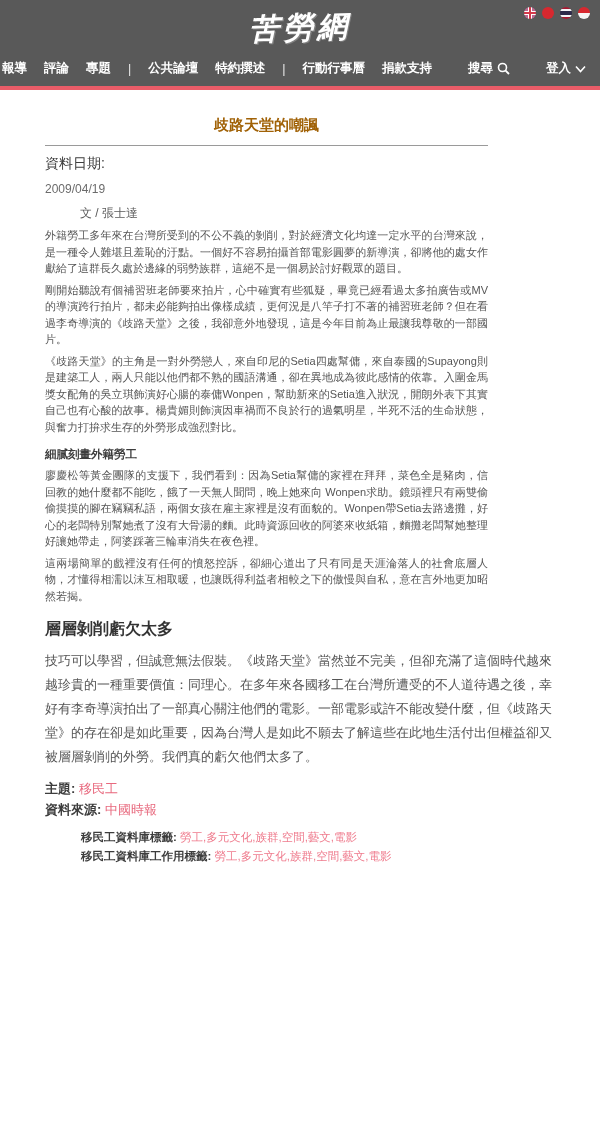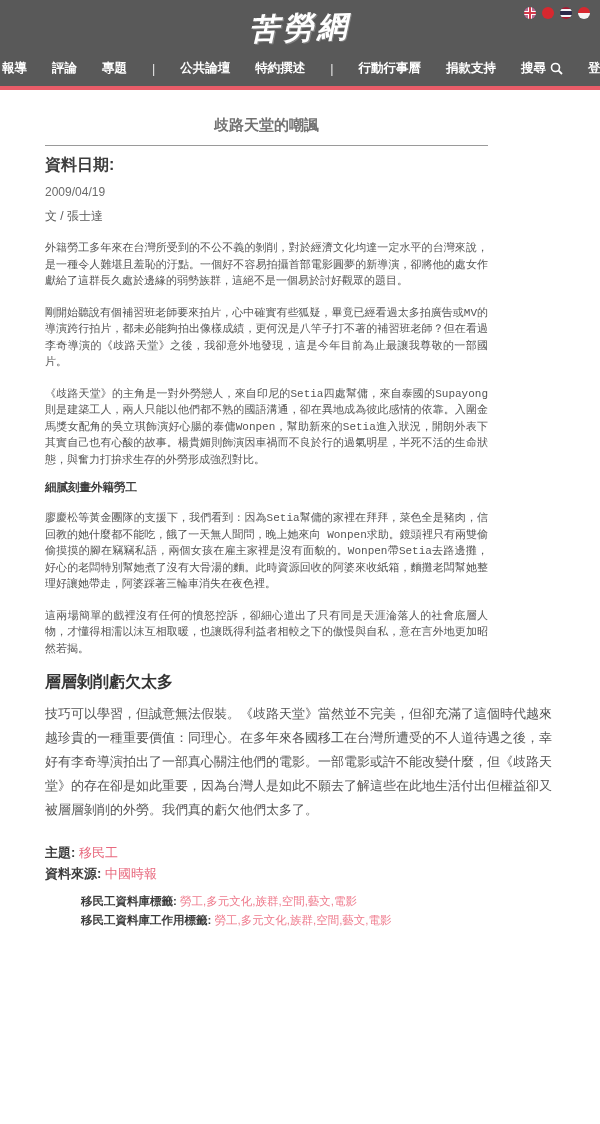--- a/index.html
+++ b/index.html
@@ -51,54 +51,54 @@
     font-weight: bold;
     font-style: italic;
     letter-spacing: 4px;
     transform: rotate(-2deg);
     text-shadow: 1px 1px 0 rgba(255,255,255,.25);
     cursor: pointer;
   }
   .nav-row {
     display: flex;
     align-items: center;
-    gap: 25px;
+    gap: 17px;
     padding: 7px 8px 9px 2px;
     font-size: 12.5px;
     color: #fff;
     white-space: nowrap;
     text-align: center;
   }
   .nav-item { cursor: pointer; font-weight: bold; }
   .nav-sep { color: #e8e8e8; font-weight: normal; }
-  .nav-search, .nav-login { display: inline-flex; align-items: center; gap: 4px; cursor: pointer; font-weight: bold; }
+  .nav-search, .nav-login { display: inline-flex; align-items: center; gap: 4px; cursor: pointer; font-weight: bold; margin-left: 19px; }
   .icon-svg { display: inline-block; vertical-align: middle; }
   
   .content { padding: 14px 45px 8px; }
   .narrow { padding-right: 67px; }   
   .wide   { padding-right: 3px;  }   
   .article-title {
-    font-size: 15px; font-weight: bold; color: #737373;
+    font-size: 15px; font-weight: bold; color: #a16207;
     text-align: center; padding-top: 12px;
   }
   .title-rule { border: none; border-top: 1px solid #9a9a9a; margin: 10px 0 9px; }
-  .meta-label { font-size: 16px; font-weight: bold; color: #3d3d3d; }
+  .meta-label { font-size: 14px; font-weight: normal; color: #3d3d3d; }
   .meta-date  { font-size: 12px; color: #6b6b6b; margin-top: 9px; }
-  .byline     { font-size: 12px; color: #5a5a5a; margin-top: 9px; }
+  .byline     { font-size: 12px; color: #5a5a5a; margin-top: 9px; margin-left: 35px; }
   p.body-p {
     font-size: 11px; line-height: 16.5px; color: #555;
-    margin-top: 15px; text-align: justify; font-family: Liberation Mono, monospace;
+    margin-top: 5px; text-align: justify;
   }
   h3.sec-h { font-size: 11.5px; font-weight: bold; color: #3d3d3d; margin-top: 12px; }
   h2.big-h { font-size: 16px; font-weight: bold; color: #333; margin-top: 15px; }
   p.big-p {
     font-size: 13px; line-height: 24px; color: #555;
     margin-top: 9px; text-align: justify;
   }
-  .kv-line { margin-top: 22px; font-size: 13px; }
+  .kv-line { margin-top: 11px; font-size: 13px; }
   .kv-line + .kv-line { margin-top: 3px; }
   .kv-label { font-weight: bold; color: #3d3d3d; }
   .kv-link { color: #e8697e; text-decoration: none; cursor: pointer; }
   .tag-line { margin-top: 11px; font-size: 11.5px; }
   .tag-line + .tag-line { margin-top: 4px; }
   .tag-label { font-weight: bold; color: #3d3d3d; padding-left: 36px; }
   .tag { color: #ef7b8d; text-decoration: none; cursor: pointer; }
   .tag:not(.last)::after { content: ","; color: #ef7b8d; }
 </style>
 </head>

